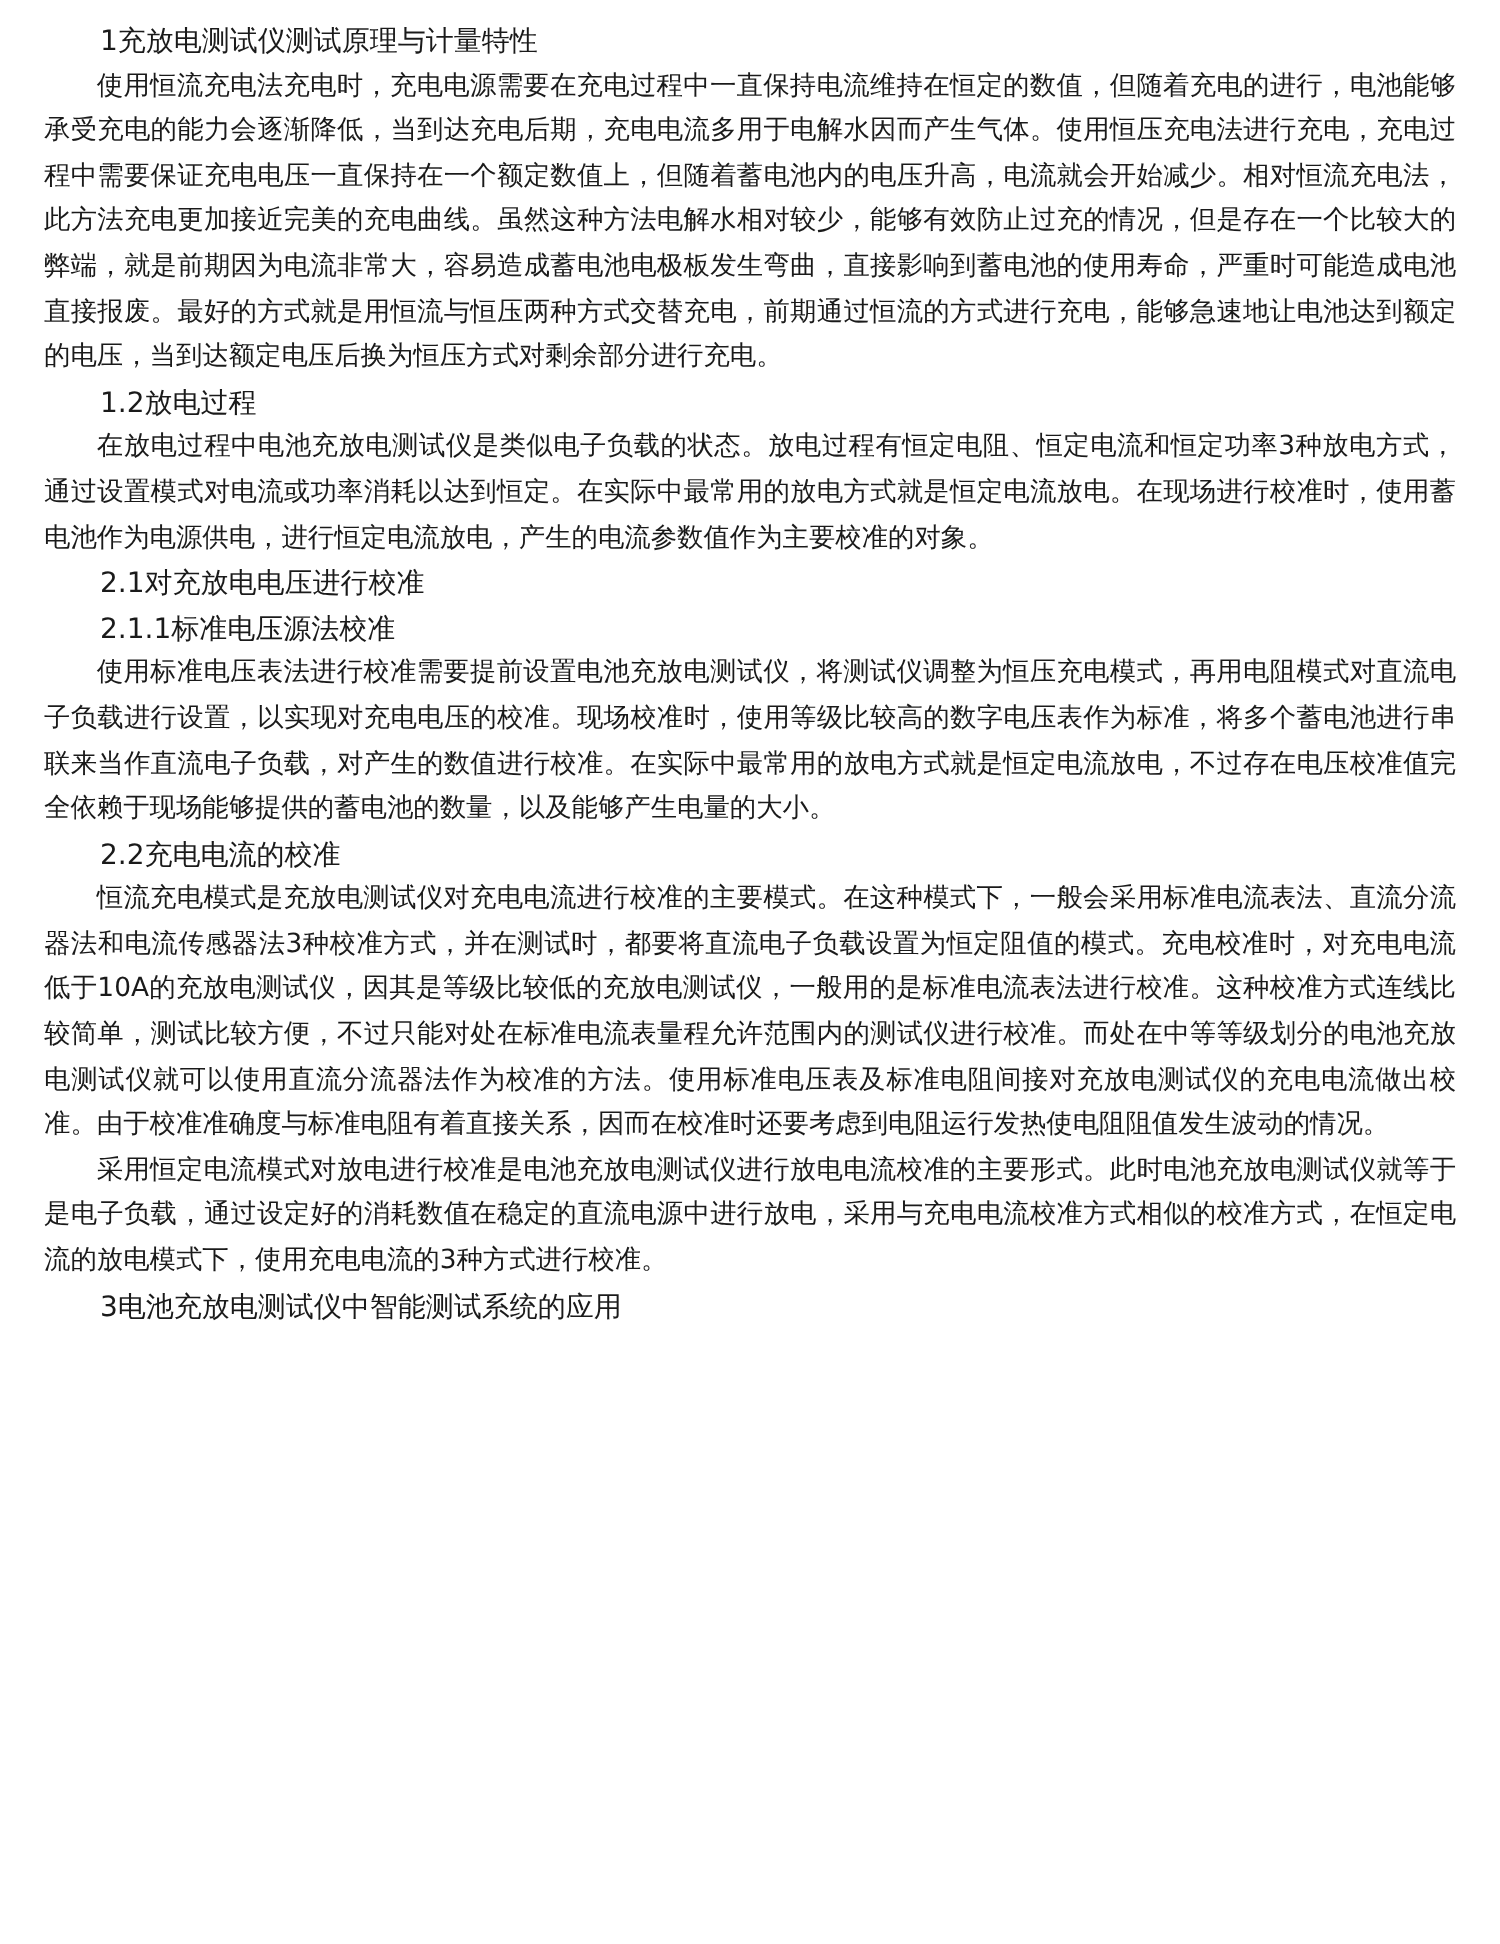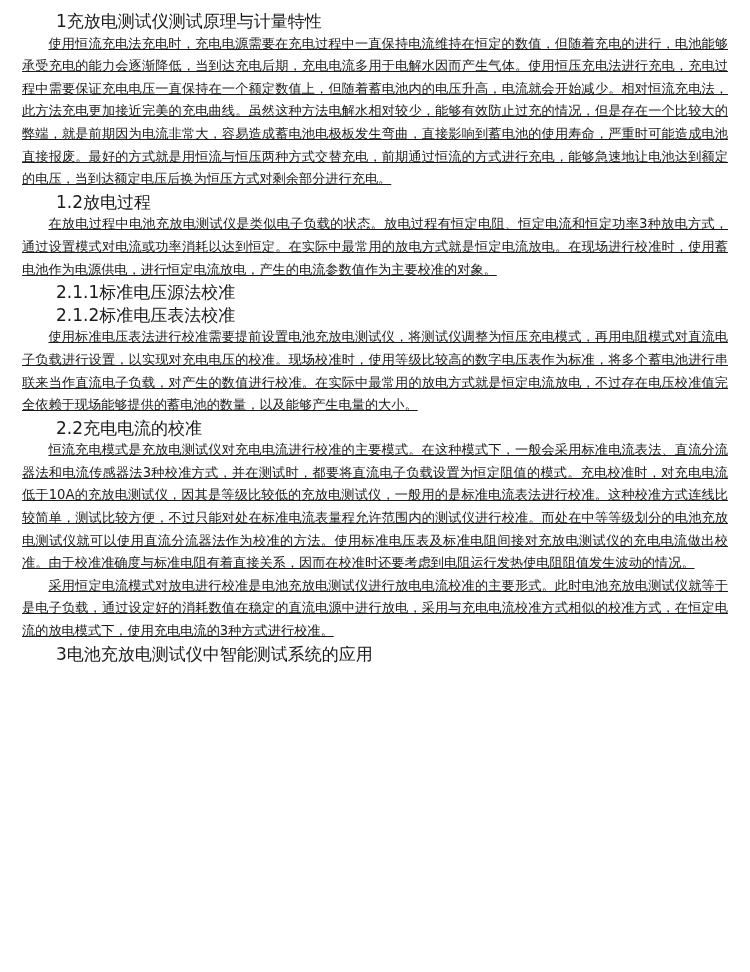--- a/index.html
+++ b/index.html
@@ -22,40 +22,39 @@
   }
   .blk {
     font-size: 13.2px;
     line-height: 22.6px;
     text-align: justify;
     text-justify: inter-ideograph;
     margin: 0;
   }
   .heading {
     text-indent: 2em;
-    font-size: 17px;
+    font-size: 14px;
     line-height: 22.6px;
     margin: 0;
   }
   .para {
     text-indent: 2em;
     margin: 0;
-    text-decoration: underline;
   }
 </style>
 </head>
 <body>
 
 <div class="page">
   <div id="body-root">
       <p class="blk heading">1充放电测试仪测试原理与计量特性</p>
       <p class="blk para">使用恒流充电法充电时，充电电源需要在充电过程中一直保持电流维持在恒定的数值，但随着充电的进行，电池能够承受充电的能力会逐渐降低，当到达充电后期，充电电流多用于电解水因而产生气体。使用恒压充电法进行充电，充电过程中需要保证充电电压一直保持在一个额定数值上，但随着蓄电池内的电压升高，电流就会开始减少。相对恒流充电法，此方法充电更加接近完美的充电曲线。虽然这种方法电解水相对较少，能够有效防止过充的情况，但是存在一个比较大的弊端，就是前期因为电流非常大，容易造成蓄电池电极板发生弯曲，直接影响到蓄电池的使用寿命，严重时可能造成电池直接报废。最好的方式就是用恒流与恒压两种方式交替充电，前期通过恒流的方式进行充电，能够急速地让电池达到额定的电压，当到达额定电压后换为恒压方式对剩余部分进行充电。</p>
       <p class="blk heading">1.2放电过程</p>
       <p class="blk para">在放电过程中电池充放电测试仪是类似电子负载的状态。放电过程有恒定电阻、恒定电流和恒定功率3种放电方式，通过设置模式对电流或功率消耗以达到恒定。在实际中最常用的放电方式就是恒定电流放电。在现场进行校准时，使用蓄电池作为电源供电，进行恒定电流放电，产生的电流参数值作为主要校准的对象。</p>
+      <p class="blk heading">2.1对充放电电压进行校准</p>
       <p class="blk heading">2.1.1标准电压源法校准</p>
-      <p class="blk heading">2.1.2标准电压表法校准</p>
       <p class="blk para">使用标准电压表法进行校准需要提前设置电池充放电测试仪，将测试仪调整为恒压充电模式，再用电阻模式对直流电子负载进行设置，以实现对充电电压的校准。现场校准时，使用等级比较高的数字电压表作为标准，将多个蓄电池进行串联来当作直流电子负载，对产生的数值进行校准。在实际中最常用的放电方式就是恒定电流放电，不过存在电压校准值完全依赖于现场能够提供的蓄电池的数量，以及能够产生电量的大小。</p>
       <p class="blk heading">2.2充电电流的校准</p>
       <p class="blk para">恒流充电模式是充放电测试仪对充电电流进行校准的主要模式。在这种模式下，一般会采用标准电流表法、直流分流器法和电流传感器法3种校准方式，并在测试时，都要将直流电子负载设置为恒定阻值的模式。充电校准时，对充电电流低于10A的充放电测试仪，因其是等级比较低的充放电测试仪，一般用的是标准电流表法进行校准。这种校准方式连线比较简单，测试比较方便，不过只能对处在标准电流表量程允许范围内的测试仪进行校准。而处在中等等级划分的电池充放电测试仪就可以使用直流分流器法作为校准的方法。使用标准电压表及标准电阻间接对充放电测试仪的充电电流做出校准。由于校准准确度与标准电阻有着直接关系，因而在校准时还要考虑到电阻运行发热使电阻阻值发生波动的情况。</p>
       <p class="blk para">采用恒定电流模式对放电进行校准是电池充放电测试仪进行放电电流校准的主要形式。此时电池充放电测试仪就等于是电子负载，通过设定好的消耗数值在稳定的直流电源中进行放电，采用与充电电流校准方式相似的校准方式，在恒定电流的放电模式下，使用充电电流的3种方式进行校准。</p>
       <p class="blk heading">3电池充放电测试仪中智能测试系统的应用</p>
     </div>
 </div>
 
 </body></html>

